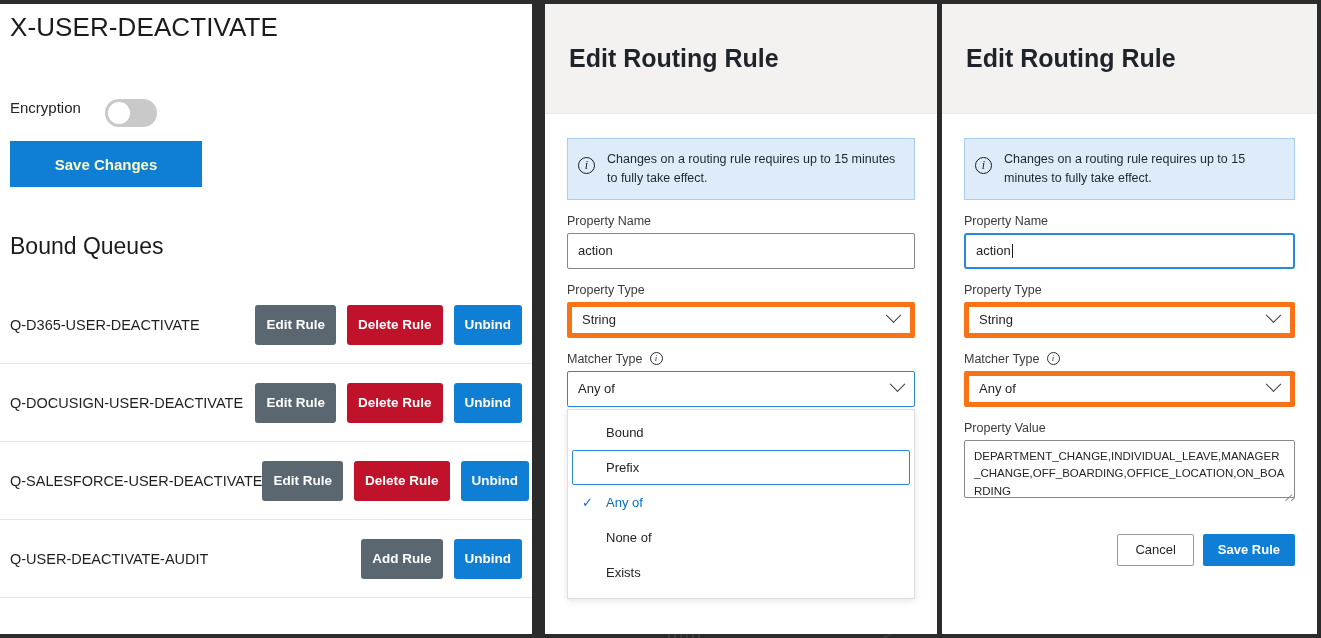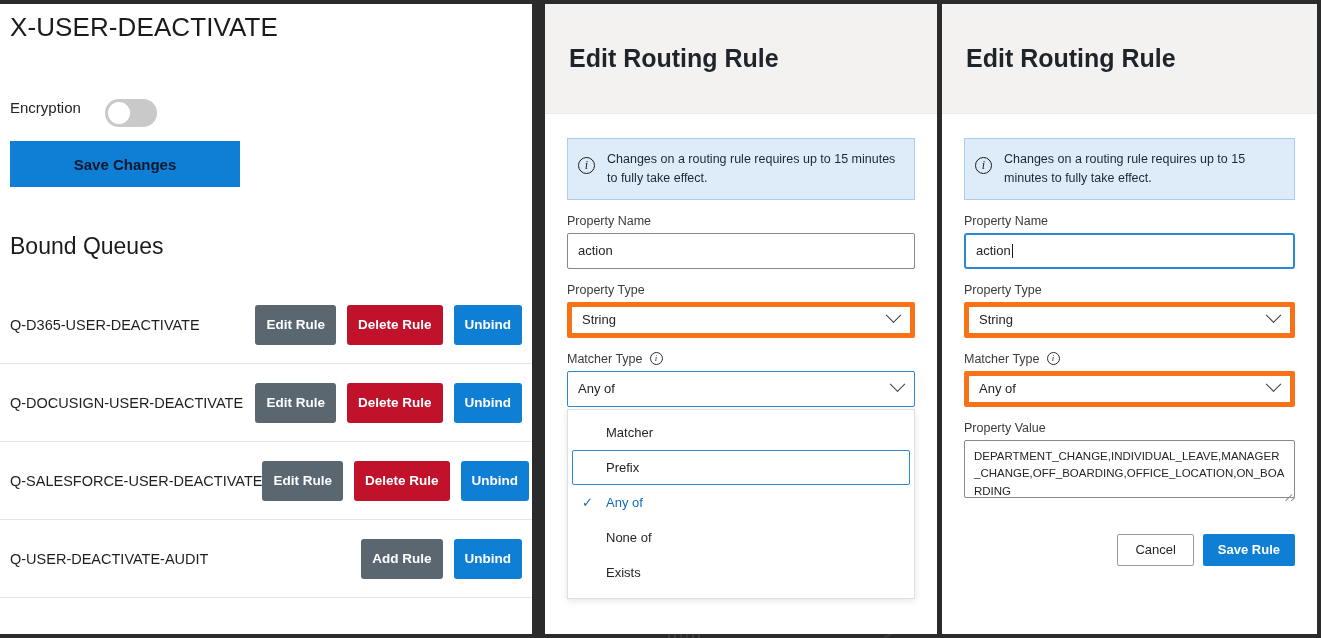--- a/index.html
+++ b/index.html
@@ -62,23 +62,23 @@
   .toggle .knob {
     position: absolute;
     left: 3px; top: 3px;
     width: 22px; height: 22px;
     border-radius: 50%;
     background: #ffffff;
   }
   .save-changes {
     display: block;
     margin: 14px 0 0 10px;
-    width: 230px; height: 46px;
+    width: 192px; height: 46px;
     background: #0f7fd6;
-    color: #0f172a;
+    color: #fef9c3;
     border: none;
     font-size: 15px;
     font-weight: bold;
     font-family: inherit;
     cursor: pointer;
   }
   .bound-title {
     font-size: 23px;
     font-weight: 400;
     color: #1b1b1b;
@@ -446,21 +446,21 @@
         <span class="label-info-icon">i</span>
       </div>
       <div class="select-box active">
         <span>Any of</span>
         <span class="chev"></span>
       </div>
 
       <div class="dropdown">
         <div class="dd-option">
           <span class="check">✓</span>
-          <span>Matcher</span>
+          <span>Bound</span>
         </div>
         <div class="dd-option focus-ring">
           <span class="check">✓</span>
           <span>Prefix</span>
         </div>
         <div class="dd-option selected">
           <span class="check">✓</span>
           <span>Any of</span>
         </div>
         <div class="dd-option">

